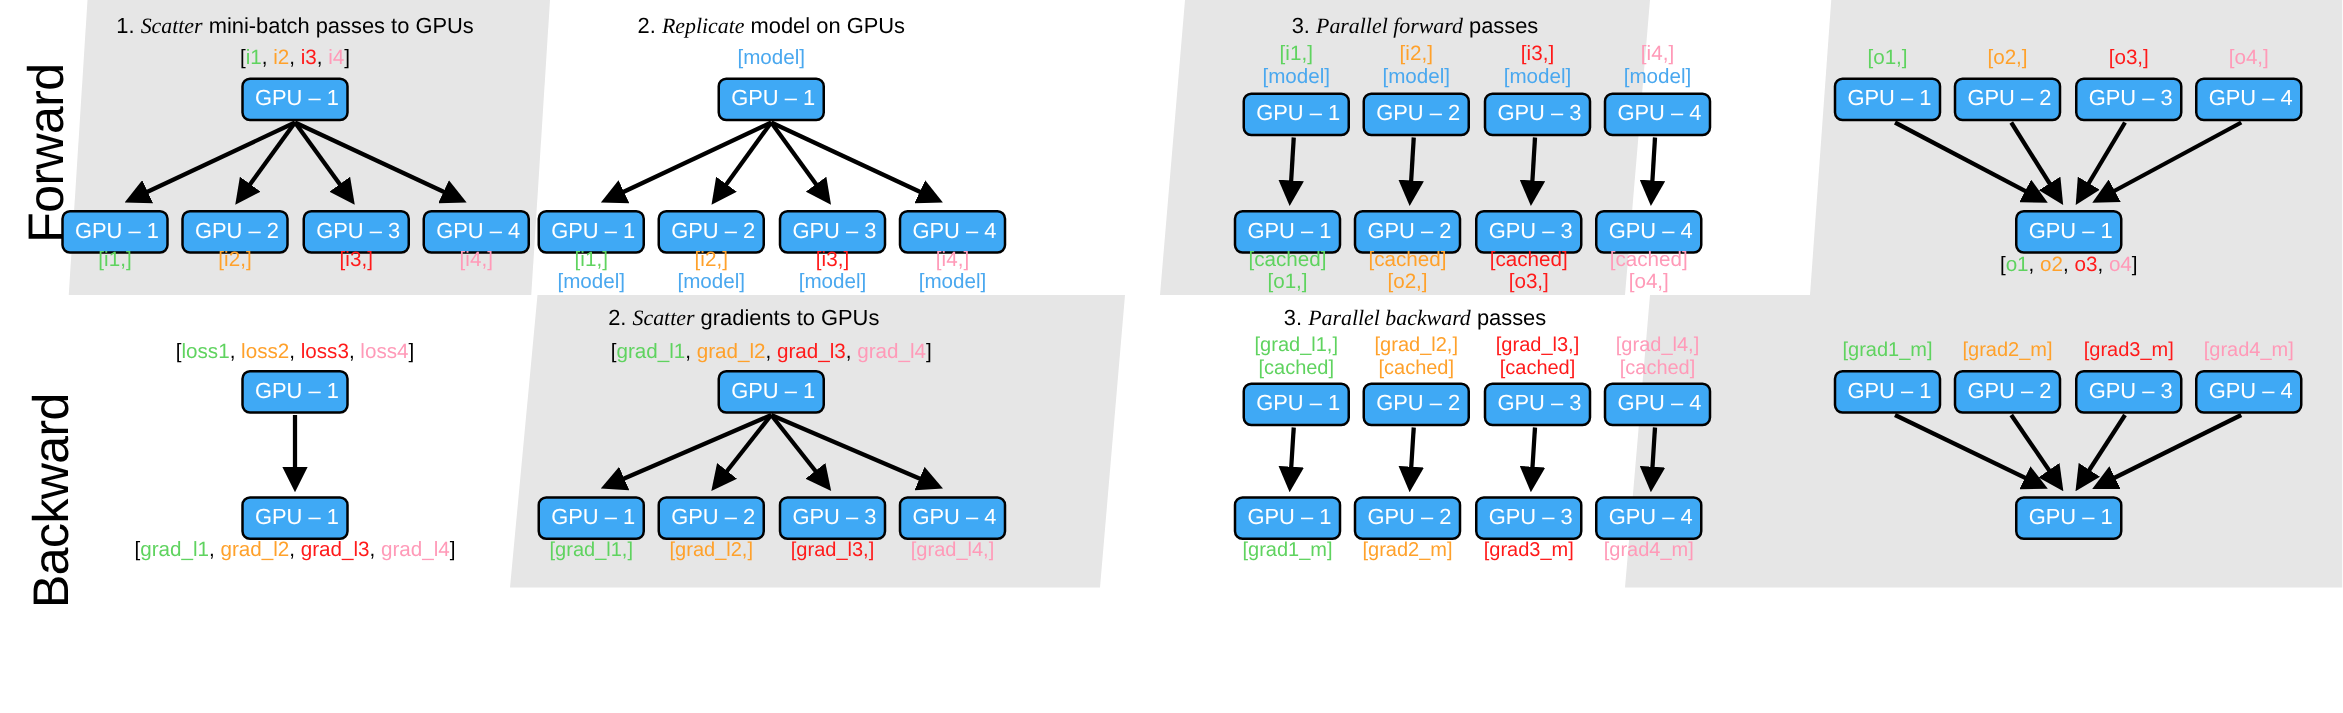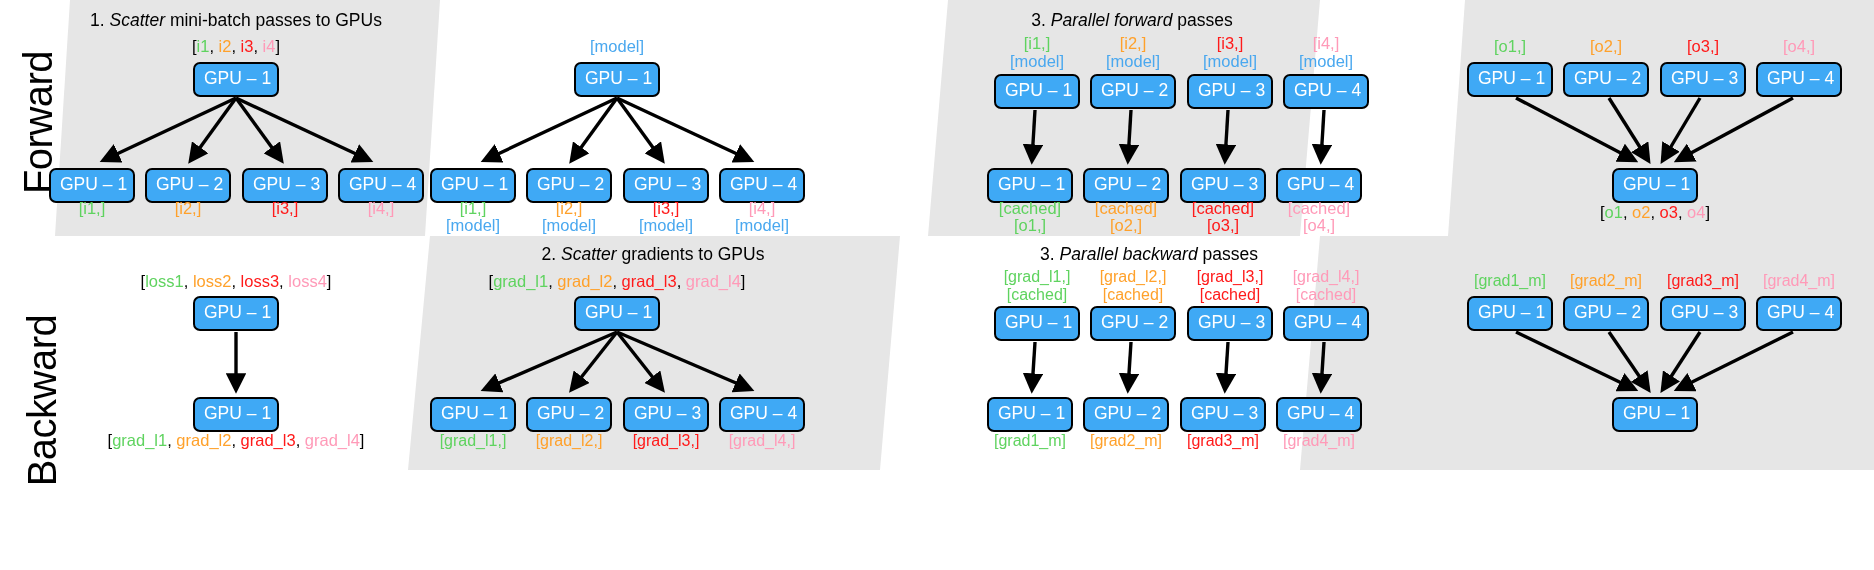--- a/index.html
+++ b/index.html
@@ -19,21 +19,21 @@
 
   .bandsvg{position:absolute;left:0;top:0;width:1874px;height:570px;pointer-events:none;}
   .ptitle{
     position:absolute;
     font-size:17.5px;
     color:#000;
     white-space:nowrap;
     text-align:center;
     transform:translateX(-50%);
   }
-  .ptitle i{font-style:italic;}
+  .ptitle i{font-style:italic;font-family:Liberation Serif, serif;}
 
   .gpu{
     position:absolute;
     background:#3fa9f5;
     border:2.2px solid #000;
     border-radius:7px;
     color:#fff;
     font-size:17.5px;
     line-height:1;
     padding:6px 9px 7px 9px;
@@ -92,20 +92,25 @@
 
   <div class="gpu" style="left:92px;top:168px;width:86px;">GPU – 1</div>
   <div class="gpu" style="left:188px;top:168px;width:86px;">GPU – 2</div>
   <div class="gpu" style="left:285px;top:168px;width:86px;">GPU – 3</div>
   <div class="gpu" style="left:381px;top:168px;width:86px;">GPU – 4</div>
   <div class="lbl c1" style="left:92px;top:200px;">[i1,]</div>
   <div class="lbl c2" style="left:188px;top:200px;">[i2,]</div>
   <div class="lbl c3" style="left:285px;top:200px;">[i3,]</div>
   <div class="lbl c4" style="left:381px;top:200px;">[i4,]</div>
 
+  <div class="ptitle" style="left:617px;top:10px;">
+    <span>2.</span>
+    <i>Replicate</i>
+    <span>model on GPUs</span>
+  </div>
   <div class="lbl cm" style="left:617px;top:38px;">[model]</div>
   <div class="gpu" style="left:617px;top:62px;width:86px;">GPU – 1</div>
 
   <div class="gpu" style="left:473px;top:168px;width:86px;">GPU – 1</div>
   <div class="gpu" style="left:569px;top:168px;width:86px;">GPU – 2</div>
   <div class="gpu" style="left:666px;top:168px;width:86px;">GPU – 3</div>
   <div class="gpu" style="left:762px;top:168px;width:86px;">GPU – 4</div>
   <div class="lbl c1" style="left:473px;top:200px;">[i1,]</div>
   <div class="lbl c2" style="left:569px;top:200px;">[i2,]</div>
   <div class="lbl c3" style="left:666px;top:200px;">[i3,]</div>
@@ -161,40 +166,40 @@
 
   <div class="lbl" style="left:236px;top:273px;">
     <span>[</span><span class="c1">loss1</span><span>, </span><span class="c2">loss2</span><span>, </span><span class="c3">loss3</span><span>, </span><span class="c4">loss4</span><span>]</span>
   </div>
   <div class="gpu" style="left:236px;top:296px;width:86px;">GPU – 1</div>
   <div class="gpu" style="left:236px;top:397px;width:86px;">GPU – 1</div>
   <div class="lbl" style="left:236px;top:432px;">
     <span>[</span><span class="c1">grad_l1</span><span>, </span><span class="c2">grad_l2</span><span>, </span><span class="c3">grad_l3</span><span>, </span><span class="c4">grad_l4</span><span>]</span>
   </div>
 
-  <div class="ptitle" style="left:653px;top:244px;">
+  <div class="ptitle" style="left:595px;top:244px;">
     <span>2.</span>
     <i>Scatter</i>
     <span>gradients to GPUs</span>
   </div>
   <div class="lbl" style="left:617px;top:273px;">
     <span>[</span><span class="c1">grad_l1</span><span>, </span><span class="c2">grad_l2</span><span>, </span><span class="c3">grad_l3</span><span>, </span><span class="c4">grad_l4</span><span>]</span>
   </div>
   <div class="gpu" style="left:617px;top:296px;width:86px;">GPU – 1</div>
 
   <div class="gpu" style="left:473px;top:397px;width:86px;">GPU – 1</div>
   <div class="gpu" style="left:569px;top:397px;width:86px;">GPU – 2</div>
   <div class="gpu" style="left:666px;top:397px;width:86px;">GPU – 3</div>
   <div class="gpu" style="left:762px;top:397px;width:86px;">GPU – 4</div>
   <div class="lbl c1 small" style="left:473px;top:432px;">[grad_l1,]</div>
   <div class="lbl c2 small" style="left:569px;top:432px;">[grad_l2,]</div>
   <div class="lbl c3 small" style="left:666px;top:432px;">[grad_l3,]</div>
   <div class="lbl c4 small" style="left:762px;top:432px;">[grad_l4,]</div>
 
-  <div class="ptitle" style="left:1132px;top:244px;margin-left:17px;">
+  <div class="ptitle" style="left:1132px;top:244px;">
     <span>3.</span>
     <i>Parallel backward</i>
     <span>passes</span>
   </div>
   <div class="lbl c1 small" style="left:1037px;top:268px;">[grad_l1,]</div>
   <div class="lbl c2 small" style="left:1133px;top:268px;">[grad_l2,]</div>
   <div class="lbl c3 small" style="left:1230px;top:268px;">[grad_l3,]</div>
   <div class="lbl c4 small" style="left:1326px;top:268px;">[grad_l4,]</div>
   <div class="lbl c1 small" style="left:1037px;top:286px;">[cached]</div>
   <div class="lbl c2 small" style="left:1133px;top:286px;">[cached]</div>

